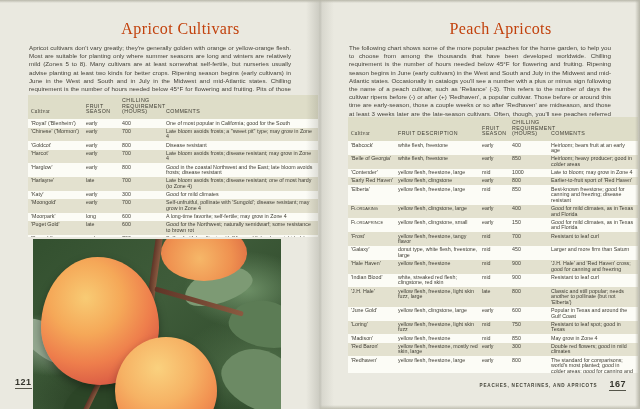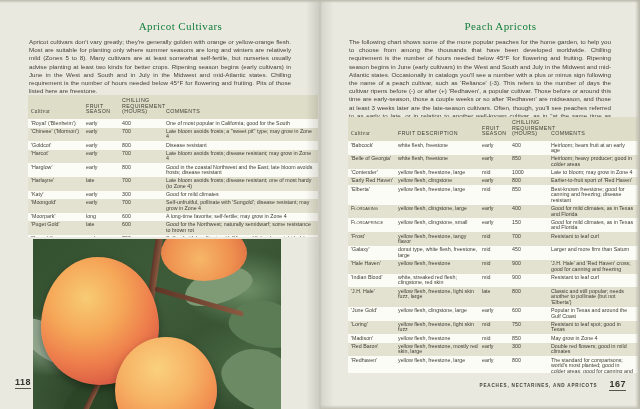--- a/index.html
+++ b/index.html
@@ -15,22 +15,22 @@
   #edge-top{position:absolute;left:0;top:0;width:640px;height:3px;
     background:linear-gradient(to bottom,#b9b8ab,rgba(185,184,171,0));z-index:30;}
   #edge-right{position:absolute;right:0;top:0;width:5px;height:409px;
     background:linear-gradient(to left,#b5b4a7,rgba(181,180,167,0));z-index:30;}
   #edge-bottom-right{position:absolute;left:320px;bottom:0;width:320px;height:4px;
     background:linear-gradient(to top,#c0bfb2,rgba(192,191,178,0));z-index:30;}
   #gutter{position:absolute;left:306px;top:0;width:28px;height:409px;z-index:25;
     background:linear-gradient(to right,rgba(60,60,48,0) 0%,rgba(60,60,48,.16) 45%,rgba(60,60,48,.22) 50%,rgba(60,60,48,.10) 58%,rgba(60,60,48,0) 100%);}
 
   .title{
-    font-family:"Liberation Serif",serif;font-size:11px;letter-spacing:.4px;
-    color:#15803d;text-align:center;margin:0;padding-top:20px;font-weight:normal;padding-left:41px;
+    font-family:"Liberation Serif",serif;font-size:16px;letter-spacing:.4px;
+    color:#c2410c;text-align:center;margin:0;padding-top:20px;font-weight:normal;padding-left:41px;
   }
   .intro{
     font-size:6.2px;line-height:8.2px;text-align:justify;color:#413f36;
     margin:6px 0 0 0;
   }
   #page-left .intro{padding:0 29px;}
   #page-right .intro{padding:0 29px;}
 
   
   .tbl{position:absolute;left:28px;width:290px;overflow:hidden;}
@@ -193,21 +193,21 @@
       <div class="leaf" style="left:24px;top:138px;width:84px;height:40px;background:#2c4527;transform:rotate(-30deg);"></div>
       <div class="branch" style="left:118px;top:-6px;width:7px;height:78px;transform:rotate(8deg);"></div>
       <div class="branch" style="left:120px;top:60px;width:92px;height:5px;transform:rotate(16deg);"></div>
       <div class="branch" style="left:58px;top:120px;width:5px;height:70px;transform:rotate(26deg);"></div>
       <div class="apricot" id="apricot-back"></div>
       <div class="apricot" id="apricot-big"></div>
       <div class="apricot" id="apricot-front"></div>
     </div>
 
     <div id="pg-left-num">
-      <span class="pagenum">118</span>
+      <span class="pagenum">121</span>
     </div>
   </div>
 
   <div class="page" id="page-right">
     <h1 class="title">Peach Apricots</h1>
     <p class="intro">The following chart shows some of the more popular peaches for the home garden, to help you to choose from among the thousands that have been developed worldwide. Chilling requirement is the number of hours needed below 45°F for flowering and fruiting. Ripening season begins in June (early cultivars) in the West and South and July in the Midwest and mid-Atlantic states. Occasionally in catalogs you'll see a number with a plus or minus sign following the name of a peach cultivar, such as 'Reliance' (-3). This refers to the number of days the cultivar ripens before (-) or after (+) 'Redhaven', a popular cultivar. Those before or around this time are early-season, those a couple weeks or so after 'Redhaven' are midseason, and those at least 3 weeks later are the late-season cultivars. Often, though, you'll see peaches referred to as early to late, or in relation to another well-known cultivar, as in "at the same time as 'Loring'." Unless noted, fruit skins are yellow with a red blush of varying degree.</p>
 
     <div class="tbl rt" id="peach-table">
       <div class="thead">
         <div class="th th-cultivar cell c-name">Cultivar</div>

